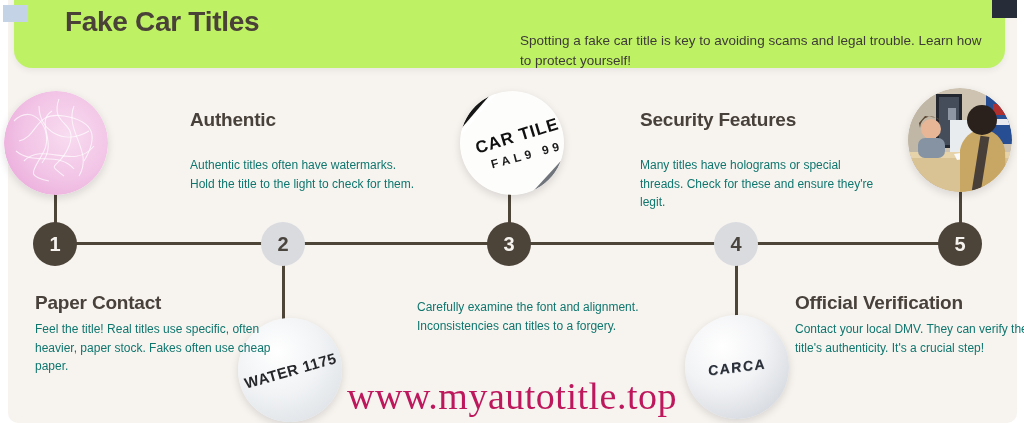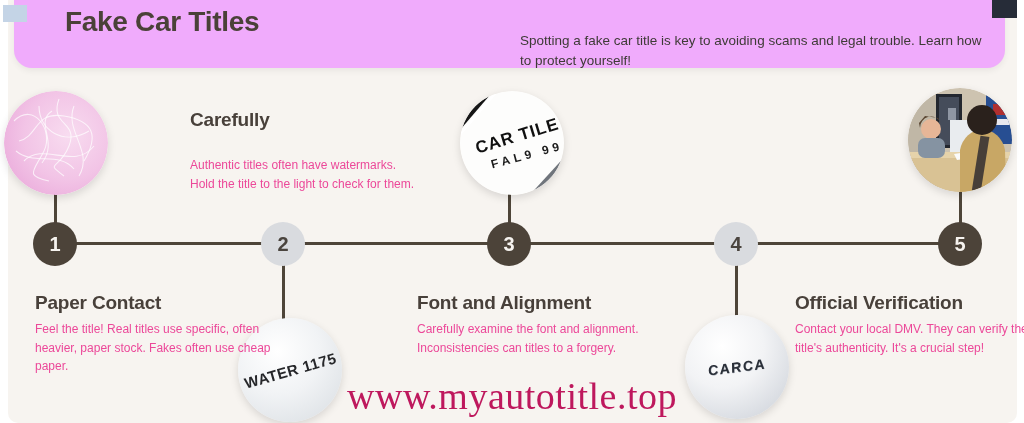--- a/index.html
+++ b/index.html
@@ -4,21 +4,21 @@
 <style>
   * { margin:0; padding:0; box-sizing:border-box; }
   html,body { width:1024px; height:423px; }
   body { font-family:"Liberation Sans","DejaVu Sans",sans-serif; background:#ffffff; }
   .canvas { position:relative; width:1024px; height:423px; overflow:hidden; background:#ffffff; }
 
   .bg-panel { position:absolute; left:8px; top:0; width:1009px; height:423px;
               background:#f7f4f0; border-radius:0 0 10px 10px; }
 
   .header-card { position:absolute; left:14px; top:0; width:991px; height:68px;
-                 background:#f0abfc; border-radius:0 0 18px 18px;
+                 background:#bef264; border-radius:0 0 18px 18px;
                  box-shadow:0 3px 6px rgba(0,0,0,0.06); }
   .page-title { position:absolute; left:51px; top:6px; font-size:28px; font-weight:bold;
                 color:#4a4138; letter-spacing:-0.3px; }
   .page-subtitle { position:absolute; left:506px; top:5px; width:462px; font-size:13.5px;
                    line-height:1.45; color:#3e3a36;margin-top:26px; }
 
   .sq { position:absolute; }
   .sq-blue { left:3px; top:5px; width:24px; height:17px; background:#c4d4e6; }
   .sq-dark { left:992px; top:0; width:25px; height:18px; background:#262c38; }
 
@@ -42,21 +42,21 @@
 
   .carca-circle { background:radial-gradient(circle at 36% 30%, #ffffff 0%, #f2f3f5 42%, #c9ced6 100%);
                   display:flex; align-items:center; justify-content:center; }
   .carca-text { transform:rotate(-7deg) skewX(-6deg); font-size:14px; font-weight:bold; color:#2a2f38;
                 letter-spacing:1.5px; text-shadow:0.5px 0.5px 0.5px #9aa0aa; white-space:nowrap; }
 
   .step-text { position:absolute; }
   .step-title { font-size:19px; font-weight:bold; color:#48403a; letter-spacing:-0.2px; }
   .step-text.row-top .step-desc { margin-top:25px; }
   .step-text.row-bottom .step-desc { margin-top:6px; }
-  .step-desc { font-size:12px; line-height:1.55; color:#ec4899; }
+  .step-desc { font-size:12px; line-height:1.55; color:#0f766e; }
 
   .watermark-url { position:absolute; left:0; top:374px; width:1024px; text-align:center;
                    font-family:"Liberation Serif","DejaVu Serif",serif; font-size:38px;
                    color:#be185d; z-index:30; letter-spacing:0.5px; }
 </style>
 </head>
 <body>
 
 <div class="canvas">
 
@@ -158,30 +158,33 @@
     <span class="carca-text">CARCA</span>
   </div>
 
   <div class="node node-dark" style="left:33px;">1</div>
   <div class="node node-light" style="left:261px;">2</div>
   <div class="node node-dark" style="left:487px;">3</div>
   <div class="node node-light" style="left:714px;">4</div>
   <div class="node node-dark" style="left:938px;">5</div>
 
   <div class="step-text row-top" style="left:190px; top:109px; width:232px;">
-    <h2 class="step-title">Carefully</h2>
+    <h2 class="step-title">Authentic</h2>
     <p class="step-desc">Authentic titles often have watermarks. Hold the title to the light to check for them.</p>
+  </div>
+  <div class="step-text row-top" style="left:640px; top:109px; width:238px;">
+    <h2 class="step-title">Security Features</h2>
+    <p class="step-desc">Many titles have holograms or special threads. Check for these and ensure they're legit.</p>
   </div>
 
   <div class="step-text row-bottom" style="left:35px; top:292px; width:242px;">
     <h2 class="step-title">Paper Contact</h2>
     <p class="step-desc">Feel the title! Real titles use specific, often heavier, paper stock. Fakes often use cheap paper.</p>
   </div>
   <div class="step-text row-bottom" style="left:417px; top:292px; width:232px;">
-    <h2 class="step-title">Font and Alignment</h2>
     <p class="step-desc">Carefully examine the font and alignment. Inconsistencies can titles to a forgery.</p>
   </div>
   <div class="step-text row-bottom" style="left:795px; top:292px; width:242px;">
     <h2 class="step-title">Official Verification</h2>
     <p class="step-desc">Contact your local DMV. They can verify the title's authenticity. It's a crucial step!</p>
   </div>
 
   <div class="watermark-url">www.myautotitle.top</div>
 
 </div>

